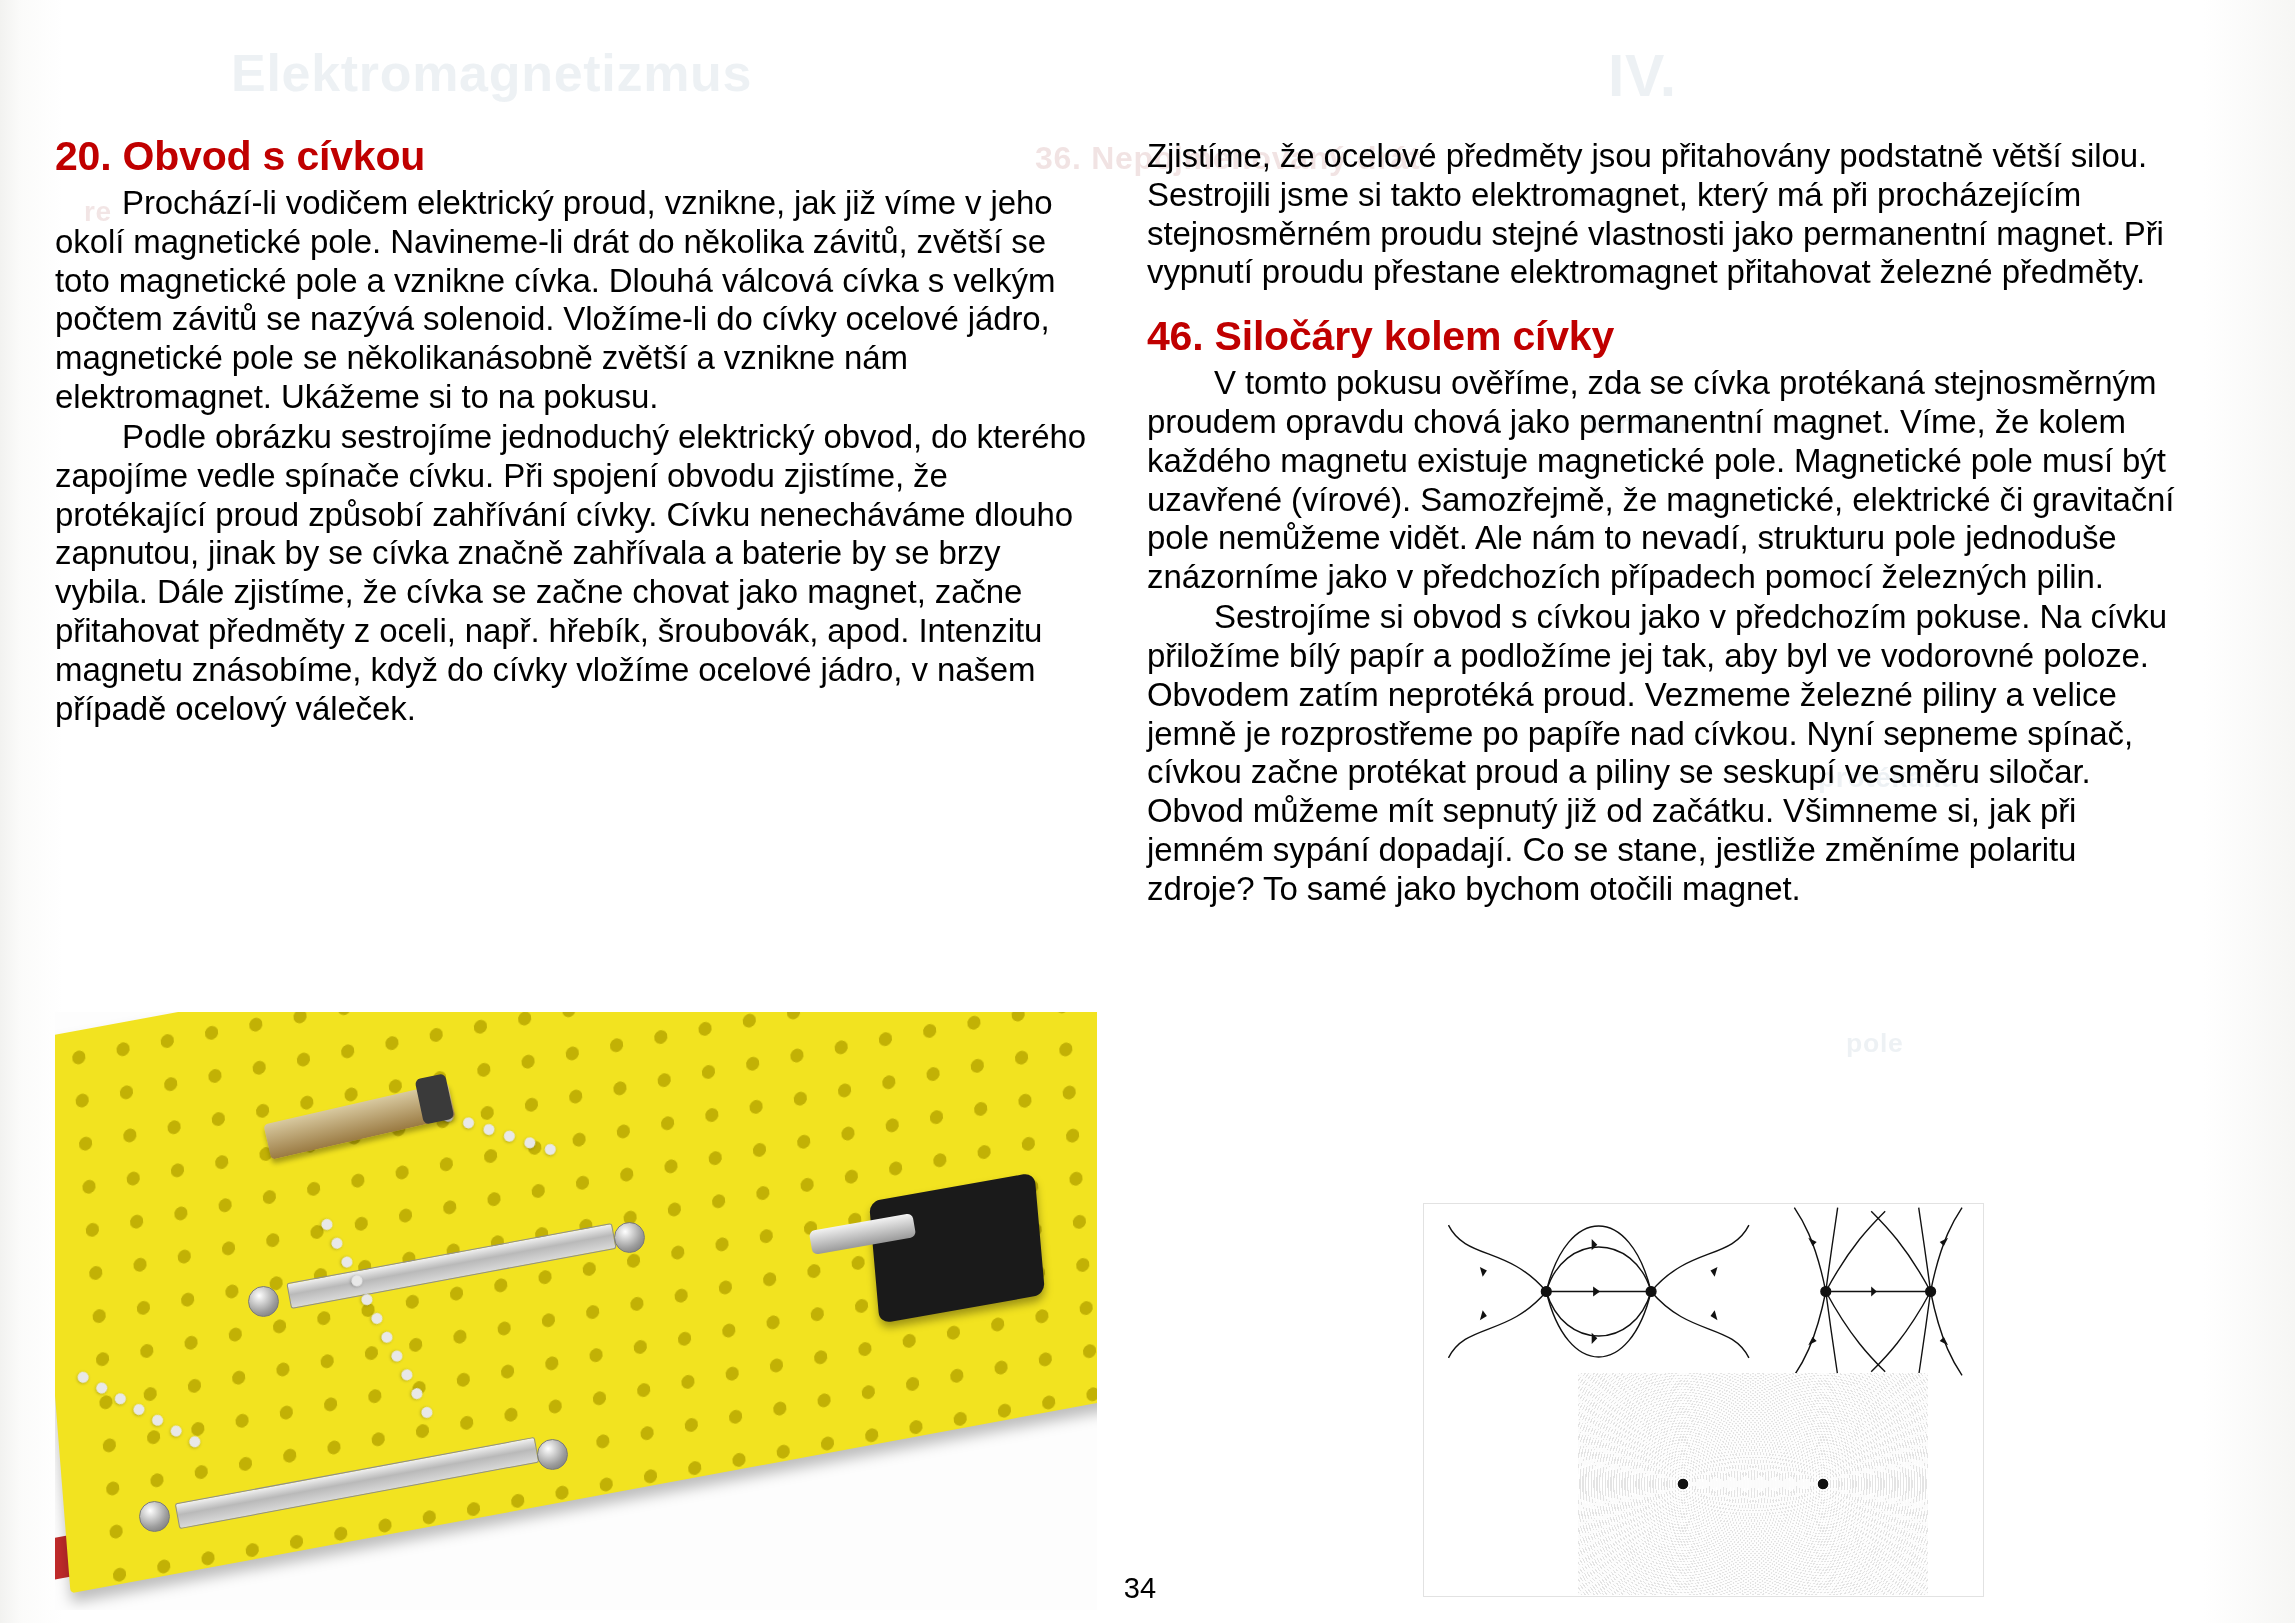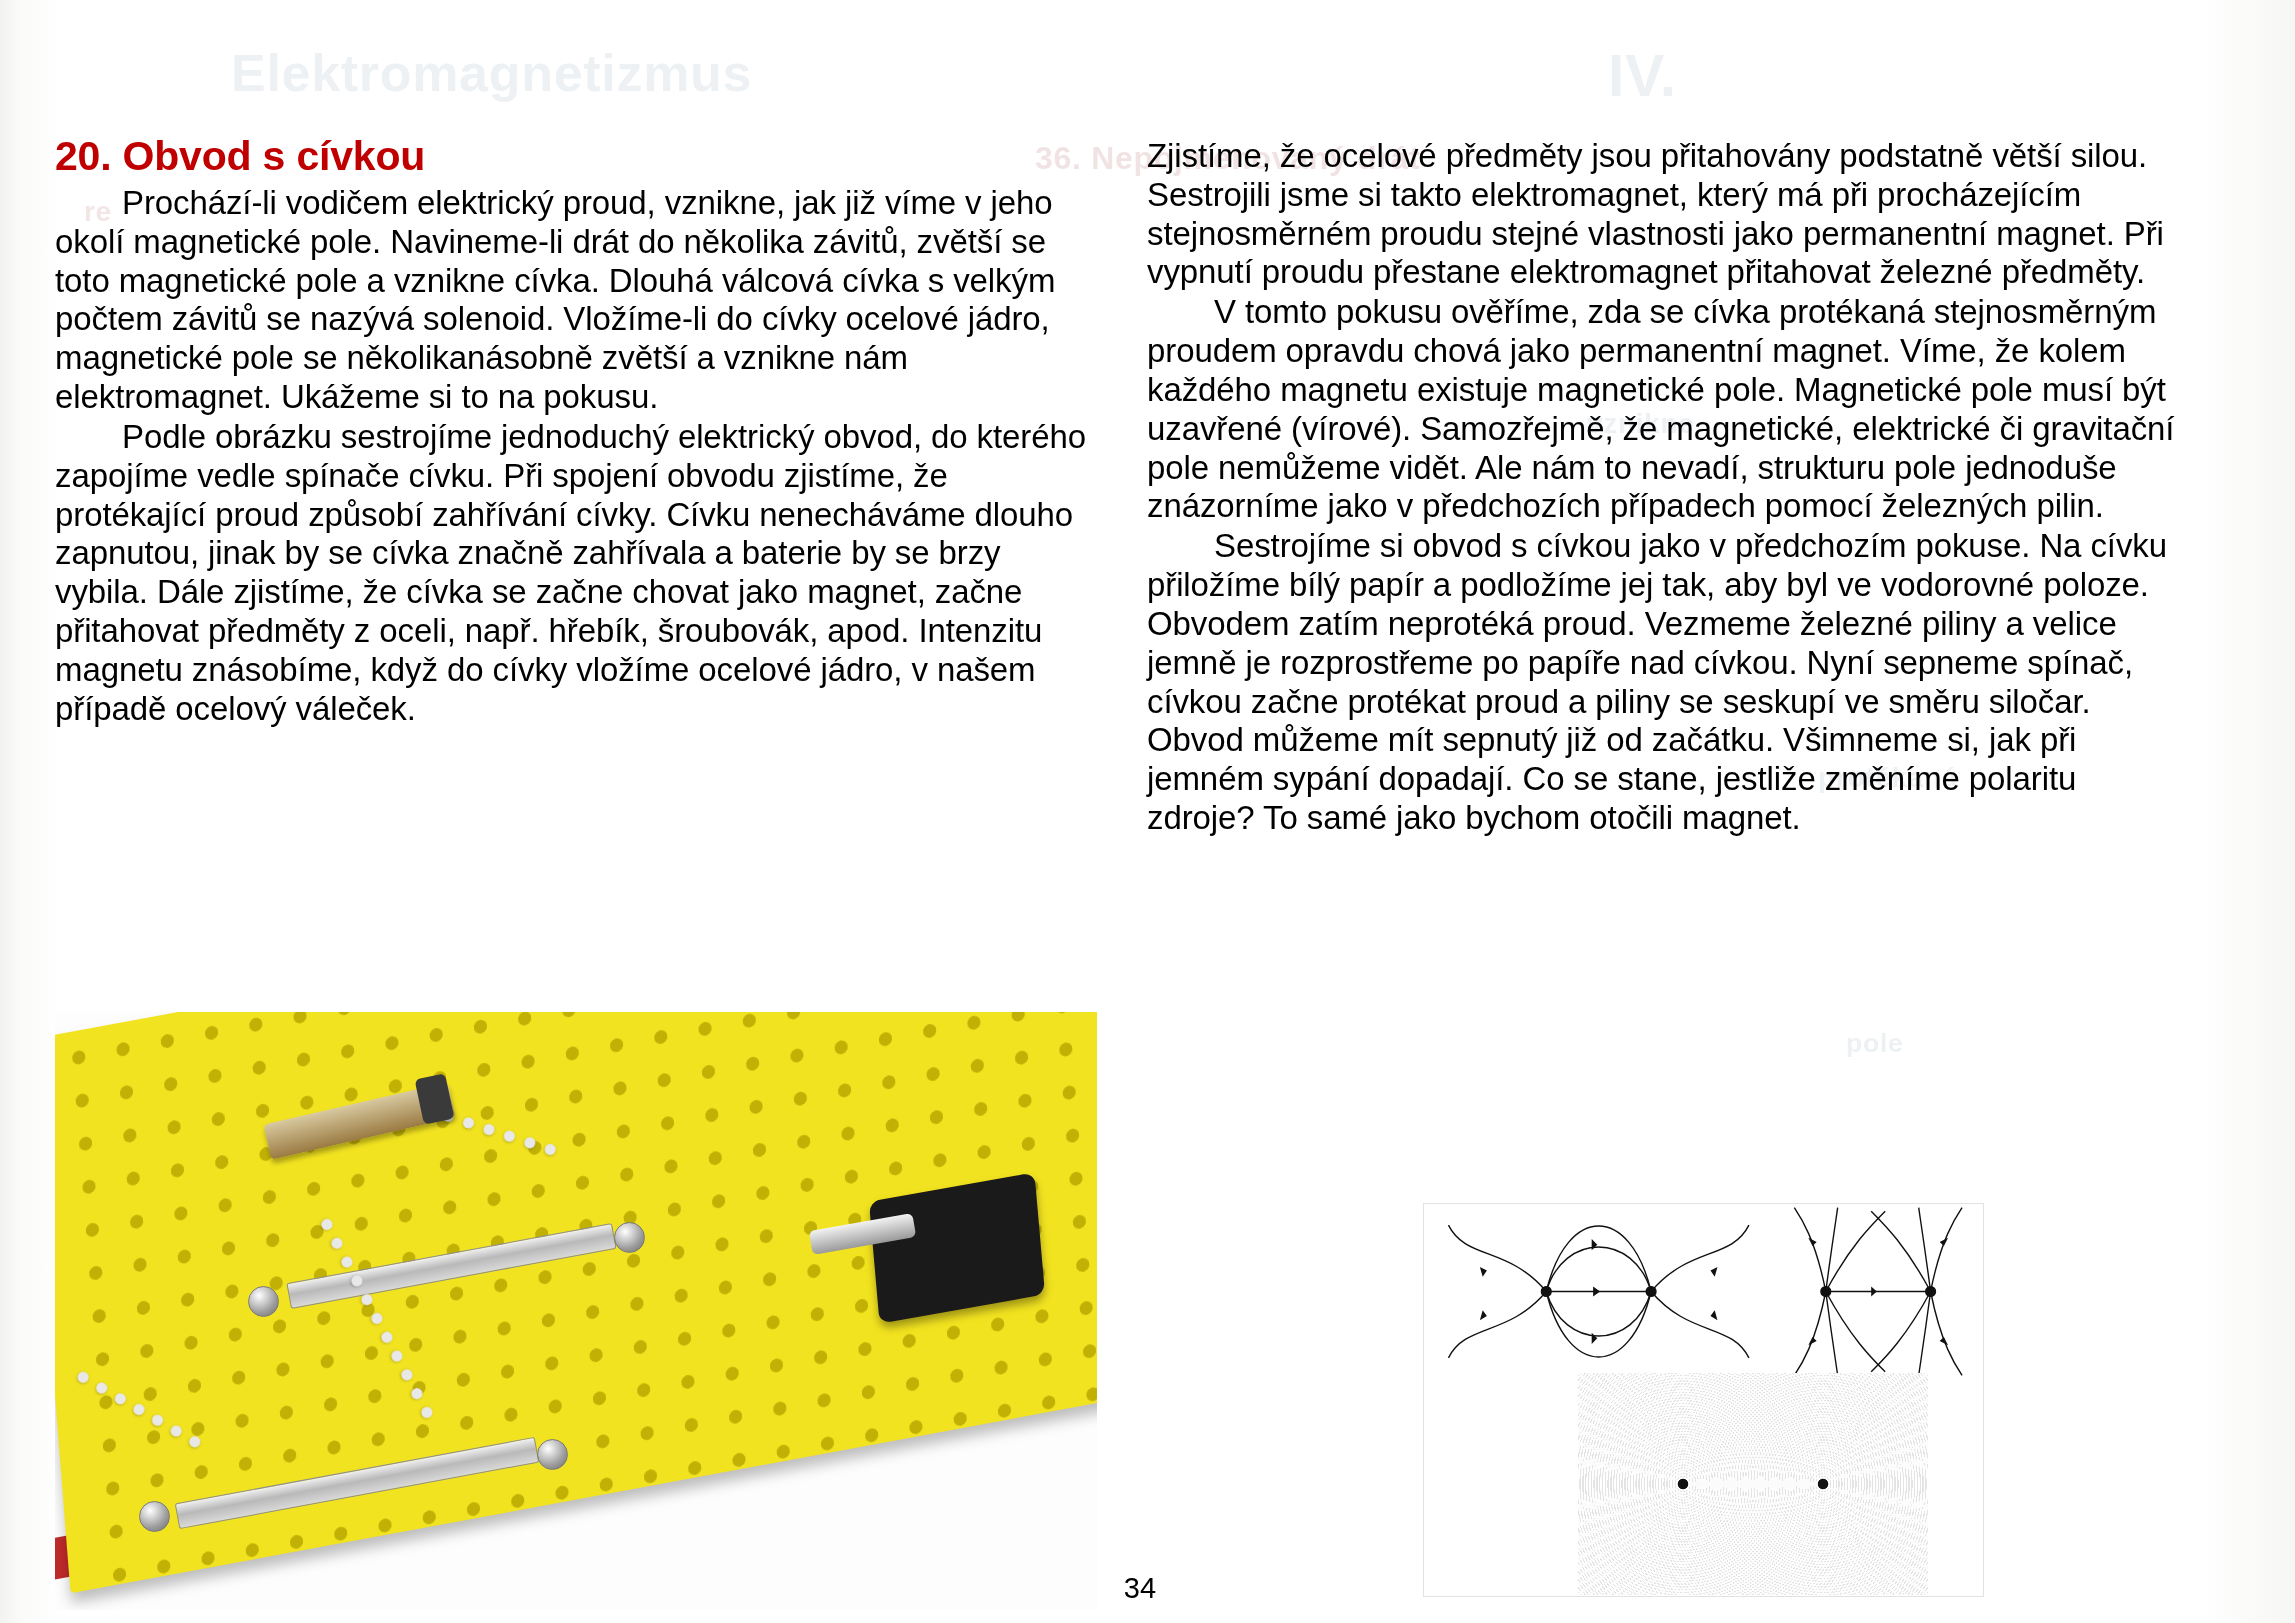--- a/index.html
+++ b/index.html
@@ -257,20 +257,21 @@
 
 
   <div class="col col-left">
     <h2 class="sec">20. Obvod s cívkou</h2>
     <p class="para">Prochází-li vodičem elektrický proud, vznikne, jak již víme v jeho okolí magnetické pole. Navineme-li drát do několika závitů, zvětší se toto magnetické pole a vznikne cívka. Dlouhá válcová cívka s velkým počtem závitů se nazývá solenoid. Vložíme-li do cívky ocelové jádro, magnetické pole se několikanásobně zvětší a vznikne nám elektromagnet. Ukážeme si to na pokusu.</p>
     <p class="para">Podle obrázku sestrojíme jednoduchý elektrický obvod, do kterého zapojíme vedle spínače cívku. Při spojení obvodu zjistíme, že protékající proud způsobí zahřívání cívky. Cívku nenecháváme dlouho zapnutou, jinak by se cívka značně zahřívala a baterie by se brzy vybila. Dále zjistíme, že cívka se začne chovat jako magnet, začne přitahovat předměty z oceli, např. hřebík, šroubovák, apod. Intenzitu magnetu znásobíme, když do cívky vložíme ocelové jádro, v našem případě ocelový váleček.</p>
   </div>
 
   <div class="col col-right">
     <p class="para noindent">Zjistíme, že ocelové předměty jsou přitahovány podstatně větší silou. Sestrojili jsme si takto elektromagnet, který má při procházejícím stejnosměrném proudu stejné vlastnosti jako permanentní magnet. Při vypnutí proudu přestane elektromagnet přitahovat železné předměty.</p>
+    <h2 class="sec sec2">46. Siločáry kolem cívky</h2>
     <p class="para">V tomto pokusu ověříme, zda se cívka protékaná stejnosměrným proudem opravdu chová jako permanentní magnet. Víme, že kolem každého magnetu existuje magnetické pole. Magnetické pole musí být uzavřené (vírové). Samozřejmě, že magnetické, elektrické či gravitační pole nemůžeme vidět. Ale nám to nevadí, strukturu pole jednoduše znázorníme jako v předchozích případech pomocí železných pilin.</p>
     <p class="para">Sestrojíme si obvod s cívkou jako v předchozím pokuse. Na cívku přiložíme bílý papír a podložíme jej tak, aby byl ve vodorovné poloze. Obvodem zatím neprotéká proud. Vezmeme železné piliny a velice jemně je rozprostřeme po papíře nad cívkou. Nyní sepneme spínač, cívkou začne protékat proud a piliny se seskupí ve směru siločar. Obvod můžeme mít sepnutý již od začátku. Všimneme si, jak při jemném sypání dopadají. Co se stane, jestliže změníme polaritu zdroje? To samé jako bychom otočili magnet.</p>
   </div>
 
   <div class="photo-board">
     <div class="board-bg"></div>
     <div class="board-side"></div>
     <div class="board-shape"></div>
     <div class="holes"></div>
     <div class="rail r1"></div>

